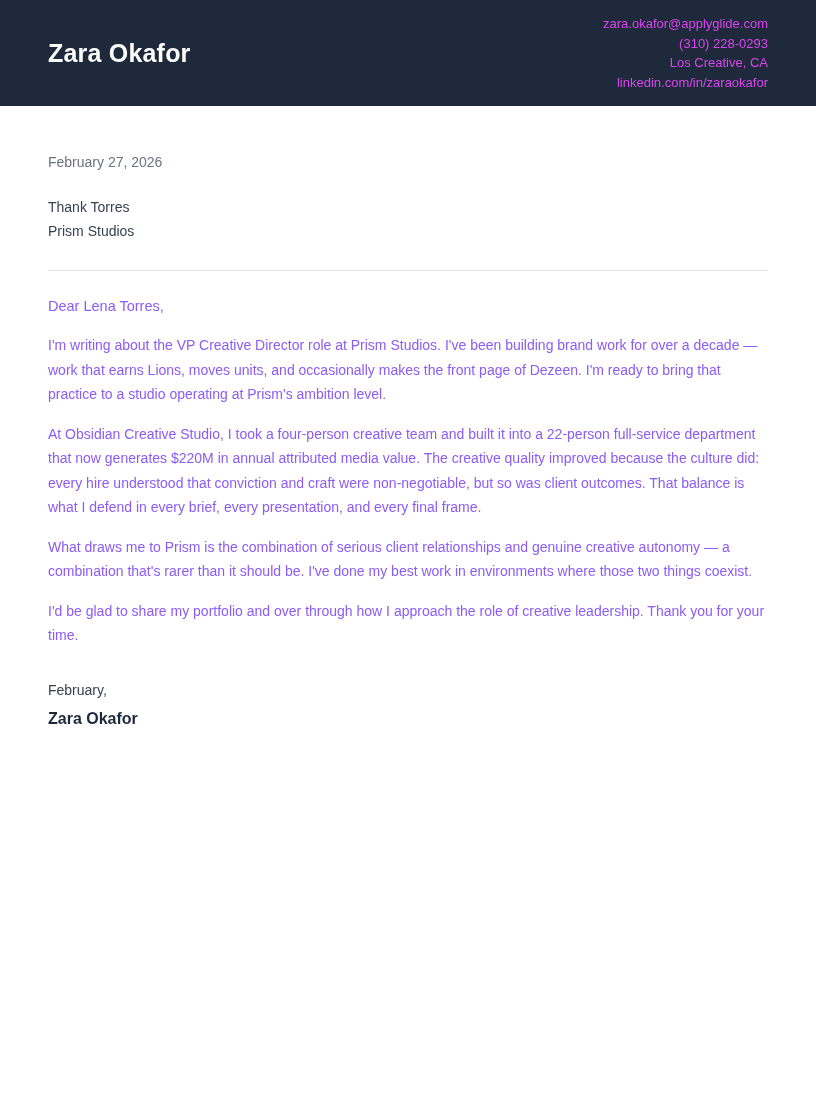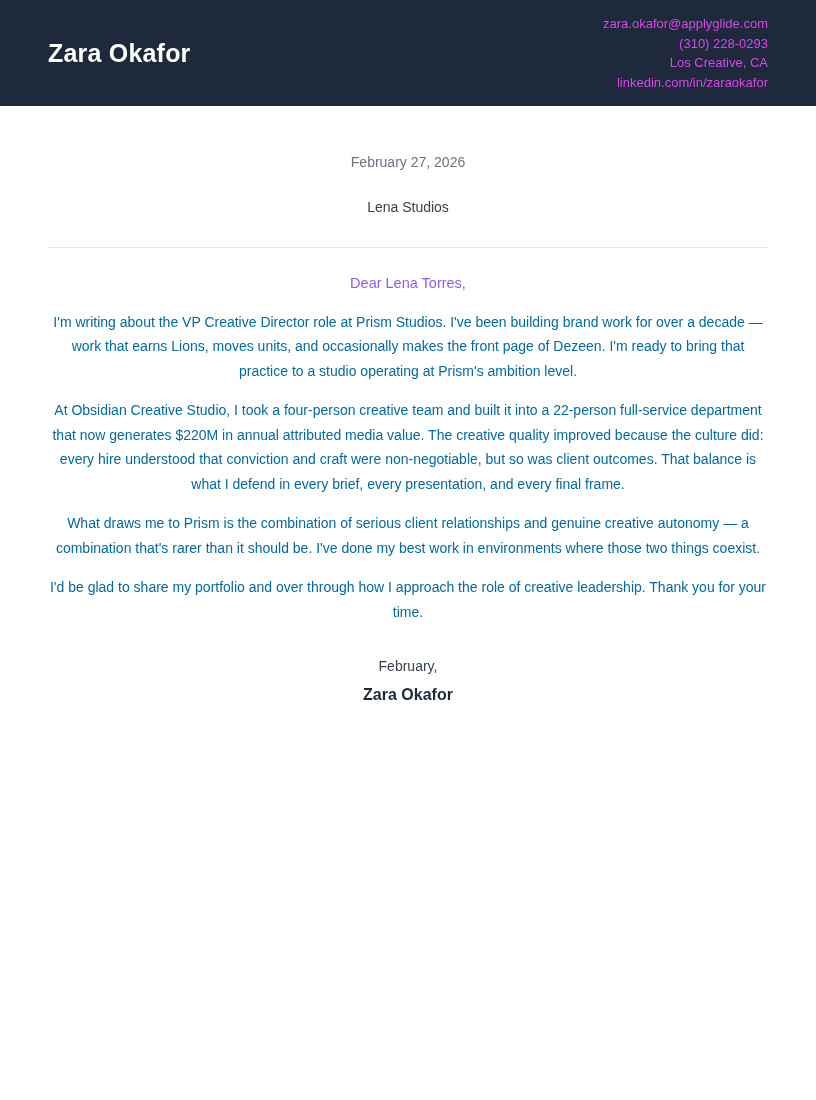--- a/index.html
+++ b/index.html
@@ -33,21 +33,20 @@
   .contact-block {
     text-align: right;
     color: #d946ef;
     font-size: 13px;
     line-height: 19.5px;
   }
   
   .letter {
     padding: 0 48px;
     box-sizing: border-box;
-    text-align: center;
   }
   .letter-date {
     margin-top: 46px;
     font-size: 14px;
     color: #6b7280;
     line-height: 20px;
   }
   .recipient-block {
     margin-top: 24px;
     font-size: 14px;
@@ -61,21 +60,21 @@
   }
   .salutation {
     margin-top: 23px;
     font-size: 14.5px;
     color: #8b5cf6;
     line-height: 24px;
   }
   .letter p.para {
     font-size: 14px;
     line-height: 24.5px;
-    color: #0369a1;
+    color: #8b5cf6;
     margin: 15px 0 0 0;
   }
   .closing {
     margin-top: 31px;
     font-size: 14px;
     color: #374151;
     line-height: 22px;
   }
   .signature {
     margin-top: 6px;
@@ -95,21 +94,22 @@
     <div>(310) 228-0293</div>
     <div>Los Creative, CA</div>
     <div>linkedin.com/in/zaraokafor</div>
   </div>
 </header>
 
 <main class="letter">
   <div class="letter-date">February 27, 2026</div>
 
   <div class="recipient-block">
-    <div>Lena Studios</div>
+    <div>Thank Torres</div>
+    <div>Prism Studios</div>
   </div>
 
   <hr class="divider">
 
   <div class="salutation">Dear Lena Torres,</div>
 
   <p class="para">I'm writing about the VP Creative Director role at Prism Studios. I've been building brand work for over a decade — work that earns Lions, moves units, and occasionally makes the front page of Dezeen. I'm ready to bring that practice to a studio operating at Prism's ambition level.</p>
   <p class="para">At Obsidian Creative Studio, I took a four-person creative team and built it into a 22-person full-service department that now generates $220M in annual attributed media value. The creative quality improved because the culture did: every hire understood that conviction and craft were non-negotiable, but so was client outcomes. That balance is what I defend in every brief, every presentation, and every final frame.</p>
   <p class="para">What draws me to Prism is the combination of serious client relationships and genuine creative autonomy — a combination that's rarer than it should be. I've done my best work in environments where those two things coexist.</p>
   <p class="para">I'd be glad to share my portfolio and over through how I approach the role of creative leadership. Thank you for your time.</p>

